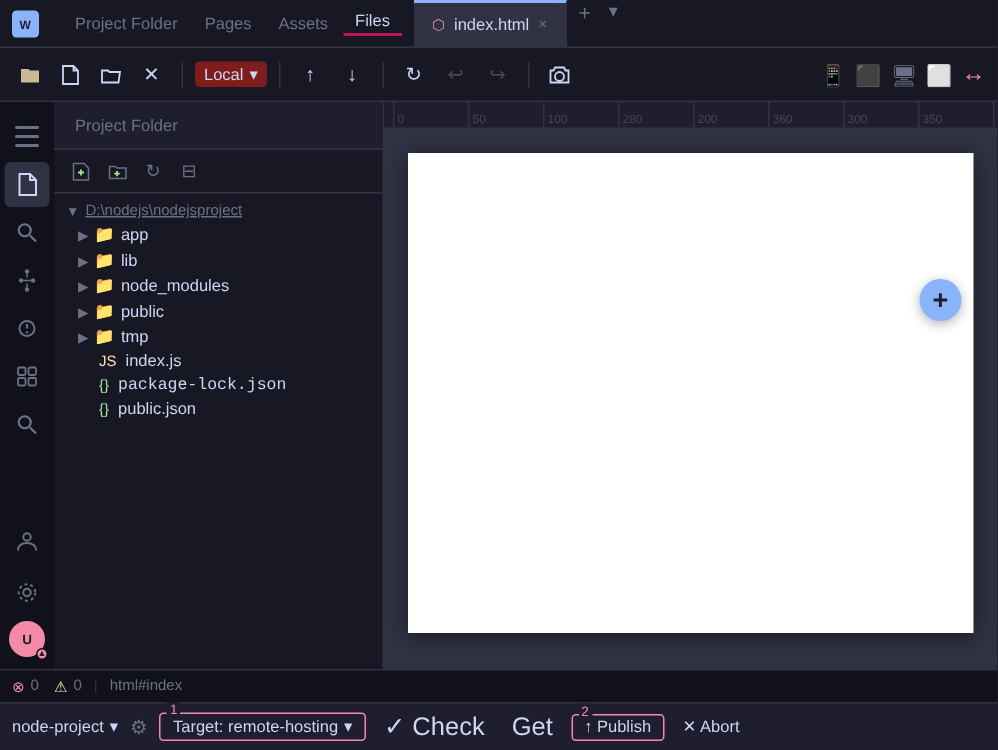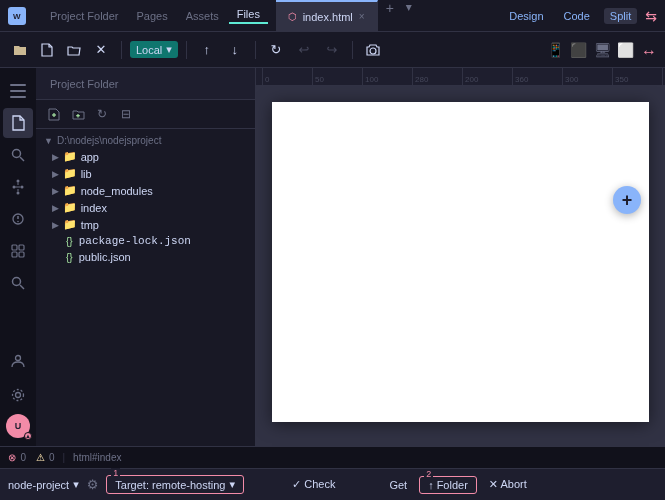--- a/index.html
+++ b/index.html
@@ -143,21 +143,21 @@
       color: #cdd6f4;
       cursor: pointer;
       border-radius: 3px;
       font-size: 13px;
     }
     .tb-btn.disabled { color: #45475a; cursor: default; }
     .local-dropdown {
       display: flex;
       align-items: center;
       gap: 4px;
-      background: #0f766e;
+      background: #7f1d1d;
       border-radius: 3px;
       padding: 2px 6px;
       font-size: 11px;
       cursor: pointer;
       color: #cdd6f4;
     }
     .ruler-icons {
       margin-left: auto;
       display: flex;
       align-items: center;
@@ -444,25 +444,24 @@
       left: 4px;
       background: #1e1e2e;
       padding: 0 2px;
       font-size: 9px;
       color: #f38ba8;
     }
     .action-btn {
       display: flex;
       align-items: center;
       gap: 3px;
-      font-size: 11px;
+      font-size: 17px;
       color: #cdd6f4;
       cursor: pointer;
       padding: 2px 6px;
-      margin-left: 36px;
     }
     .publish-btn {
       display: flex;
       align-items: center;
       gap: 3px;
       border: 1.5px solid #f38ba8;
       border-radius: 3px;
       padding: 2px 8px;
       font-size: 11px;
       color: #cdd6f4;
@@ -498,36 +497,30 @@
       <svg width="14" height="14" viewBox="0 0 14 14">
           <rect x="1" y="1" width="12" height="12" rx="2" fill="#89b4fa"></rect>
           <text x="3" y="10" font-size="8" fill="#1e1e2e" font-weight="bold">W</text>
         </svg>
     </div>
   </div>
   <div class="tab-groups">
     <span class="tab-group-label">Project Folder</span>
     <span class="tab-group-label">Pages</span>
     <span class="tab-group-label">Assets</span>
-    <span class="tab-group-label" style="color:#cdd6f4;border-bottom:2px solid #5eead4;padding-bottom:2px;">Files</span>
+    <span class="tab-group-label" style="color:#cdd6f4;border-bottom:2px solid #be185d;padding-bottom:2px;">Files</span>
   </div>
   <div class="tabs-container">
     <div class="tab active">
       <span class="tab-icon">⬡</span>
       <span>index.html</span>
       <span class="tab-close">×</span>
     </div>
     <div class="tab-add">+</div>
     <span style="color:#6c7086;font-size:12px;padding:0 4px;">▾</span>
-  </div>
-  <div class="tab-bar-right">
-    <span class="view-btn">Design</span>
-    <span class="view-btn">Code</span>
-    <span class="view-btn active">Split</span>
-    <span style="color:#f38ba8;font-size:14px;">⇆</span>
   </div>
 </div>
 
 <div class="toolbar">
   <div class="toolbar-section">
 
     <div class="tb-btn">
       <svg width="14" height="12" viewBox="0 0 14 12">
           <path d="M1 2h5l1 1h6v8H1z" fill="#f9e2af" opacity="0.8"></path>
         </svg>
@@ -675,21 +668,21 @@
             <line x1="6" y1="5" x2="6" y2="8.5" stroke="#a6e3a1" stroke-width="1.2"></line>
             <line x1="4.2" y1="6.7" x2="7.8" y2="6.7" stroke="#a6e3a1" stroke-width="1.2"></line>
           </svg>
       </div>
       <div class="tree-tool-btn">↻</div>
       <div class="tree-tool-btn">⊟</div>
     </div>
     <div class="file-tree">
       <div class="tree-item">
         <span class="chevron">▼</span>
-        <span style="font-size:10px;color:#6c7086;">D:\nodejs\nodejsproject</span>
+        <span style="font-size:10px;color:#6c7086;text-decoration:underline;">D:\nodejs\nodejsproject</span>
       </div>
 
       <div class="tree-item tree-indent-1">
         <span class="chevron">▶</span>
         <span class="folder-icon">📁</span>
         <span>app</span>
       </div>
 
       <div class="tree-item tree-indent-1">
         <span class="chevron">▶</span>
@@ -699,29 +692,34 @@
 
       <div class="tree-item tree-indent-1">
         <span class="chevron">▶</span>
         <span class="folder-icon">📁</span>
         <span>node_modules</span>
       </div>
 
       <div class="tree-item tree-indent-1">
         <span class="chevron">▶</span>
         <span class="folder-icon">📁</span>
-        <span>index</span>
+        <span>public</span>
       </div>
 
       <div class="tree-item tree-indent-1">
         <span class="chevron">▶</span>
         <span class="folder-icon">📁</span>
         <span>tmp</span>
       </div>
 
+      <div class="tree-item tree-indent-1">
+        <span style="width:10px;display:inline-block;"></span>
+        <span class="file-icon-js">JS</span>
+        <span style="margin-left:2px;">index.js</span>
+      </div>
 
       <div class="tree-item tree-indent-1">
         <span style="width:10px;display:inline-block;"></span>
         <span class="file-icon-json">{}</span>
         <span style="margin-left:2px;font-family:Liberation Mono, monospace;">package-lock.json</span>
       </div>
 
       <div class="tree-item tree-indent-1">
         <span style="width:10px;display:inline-block;"></span>
         <span class="file-icon-json">{}</span>
@@ -783,20 +781,20 @@
       <span>✓ Check</span>
     </div>
 
     <div class="action-btn">
       <span>Get</span>
     </div>
 
     <div class="publish-btn">
       <span class="publish-label">2</span>
       <span>↑</span>
-      <span>Folder</span>
+      <span>Publish</span>
     </div>
 
     <div class="abort-btn">
       <span>✕ Abort</span>
     </div>
   </div>
 </div>
 
 </body></html>

